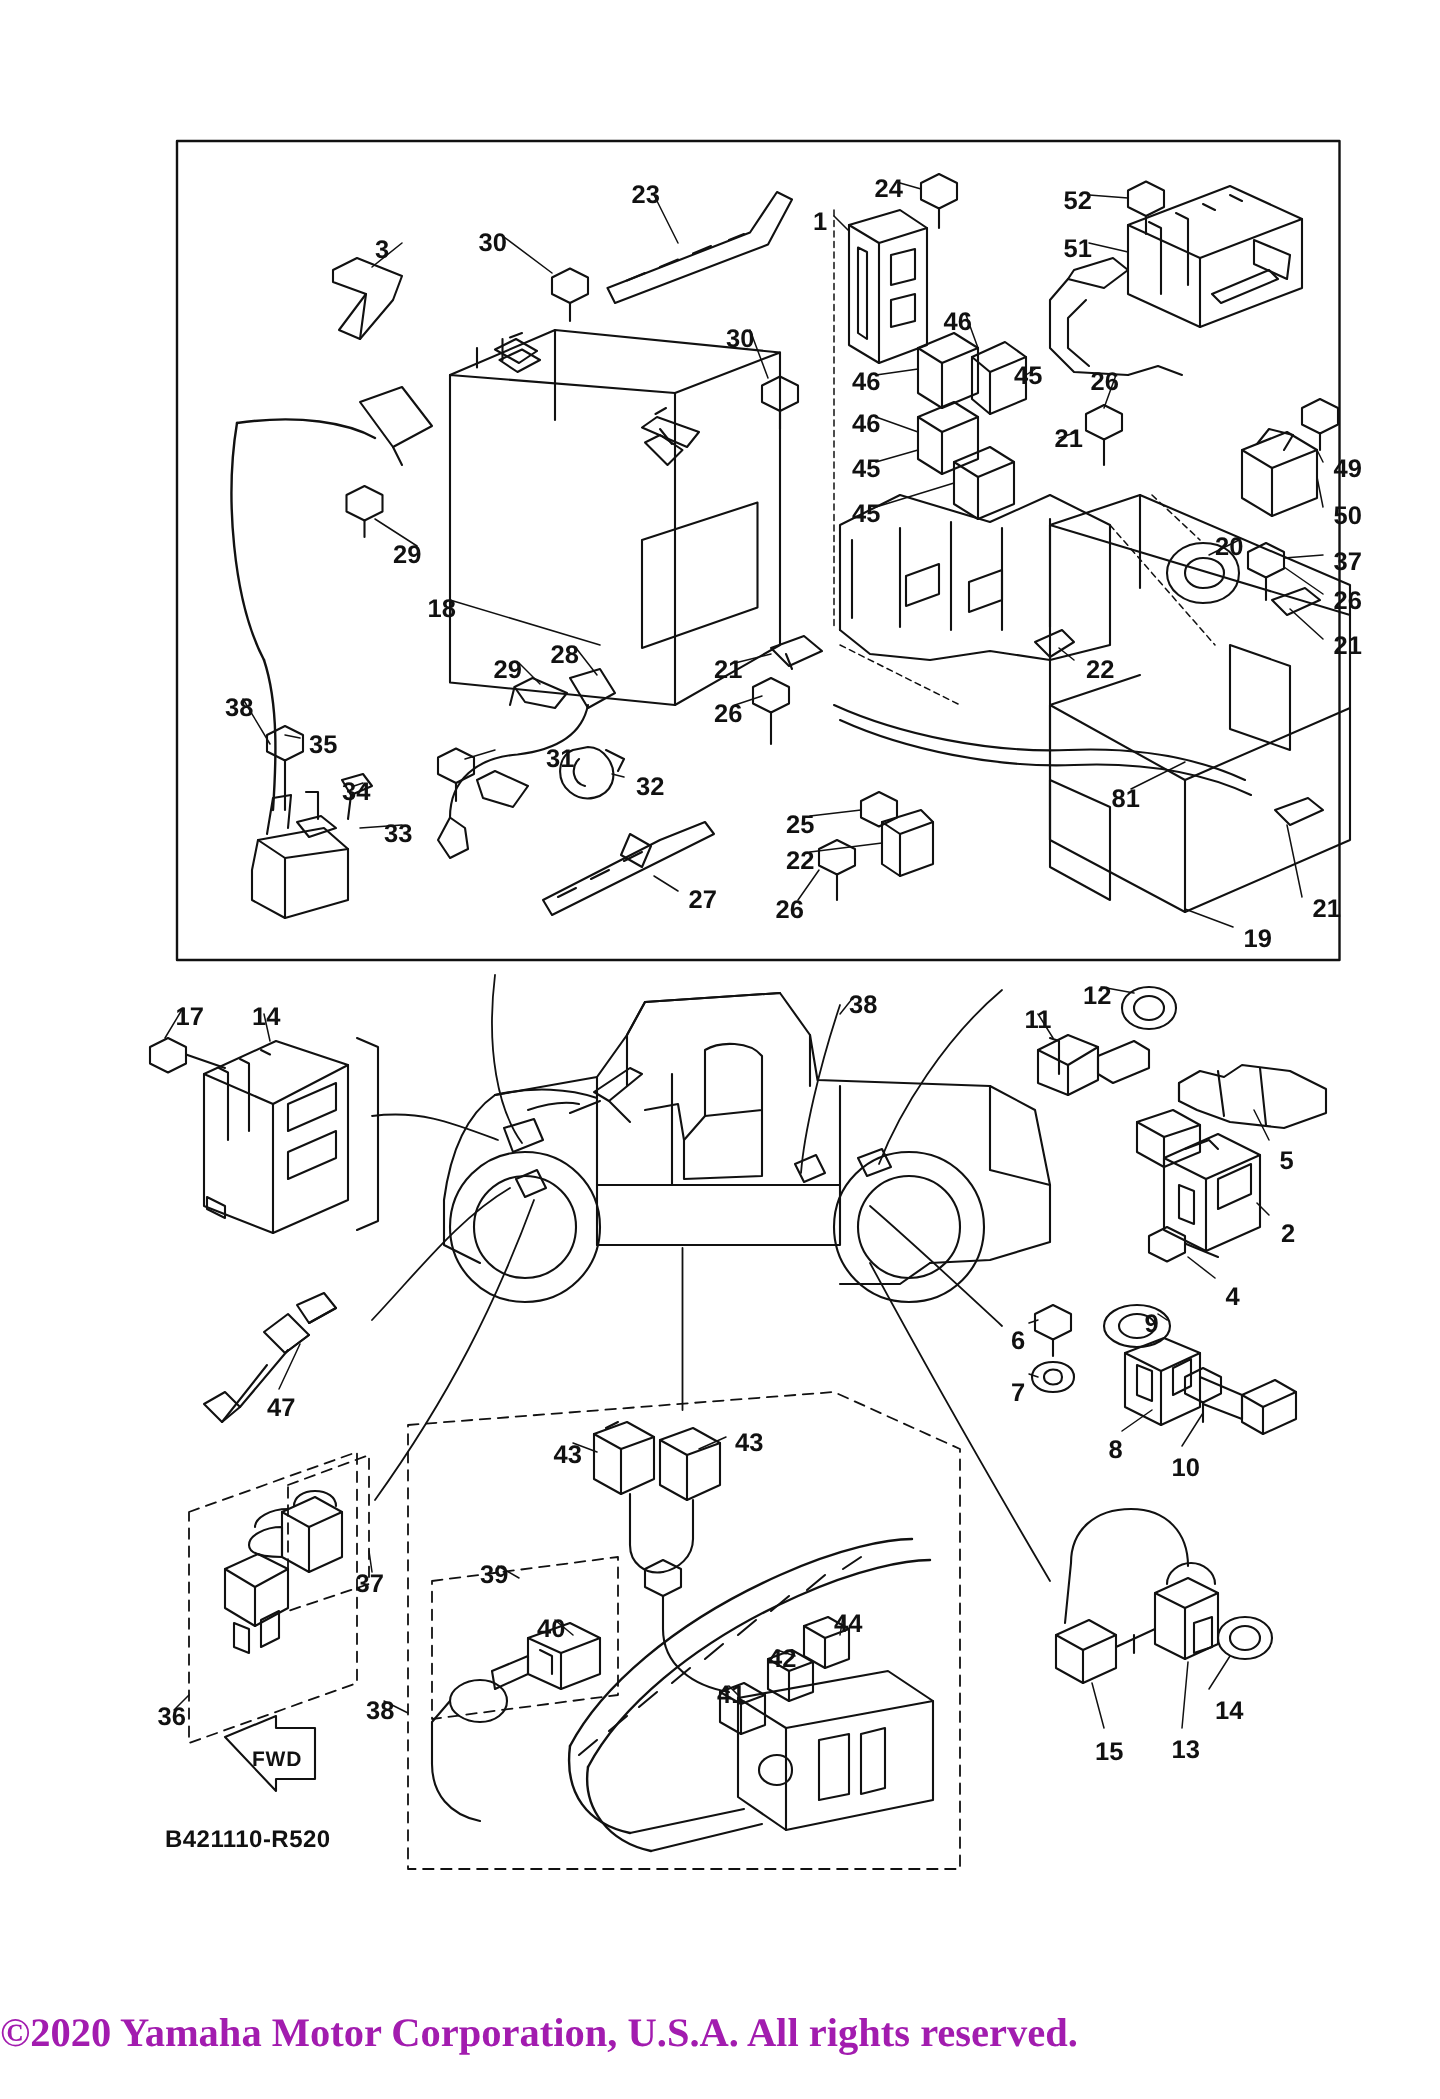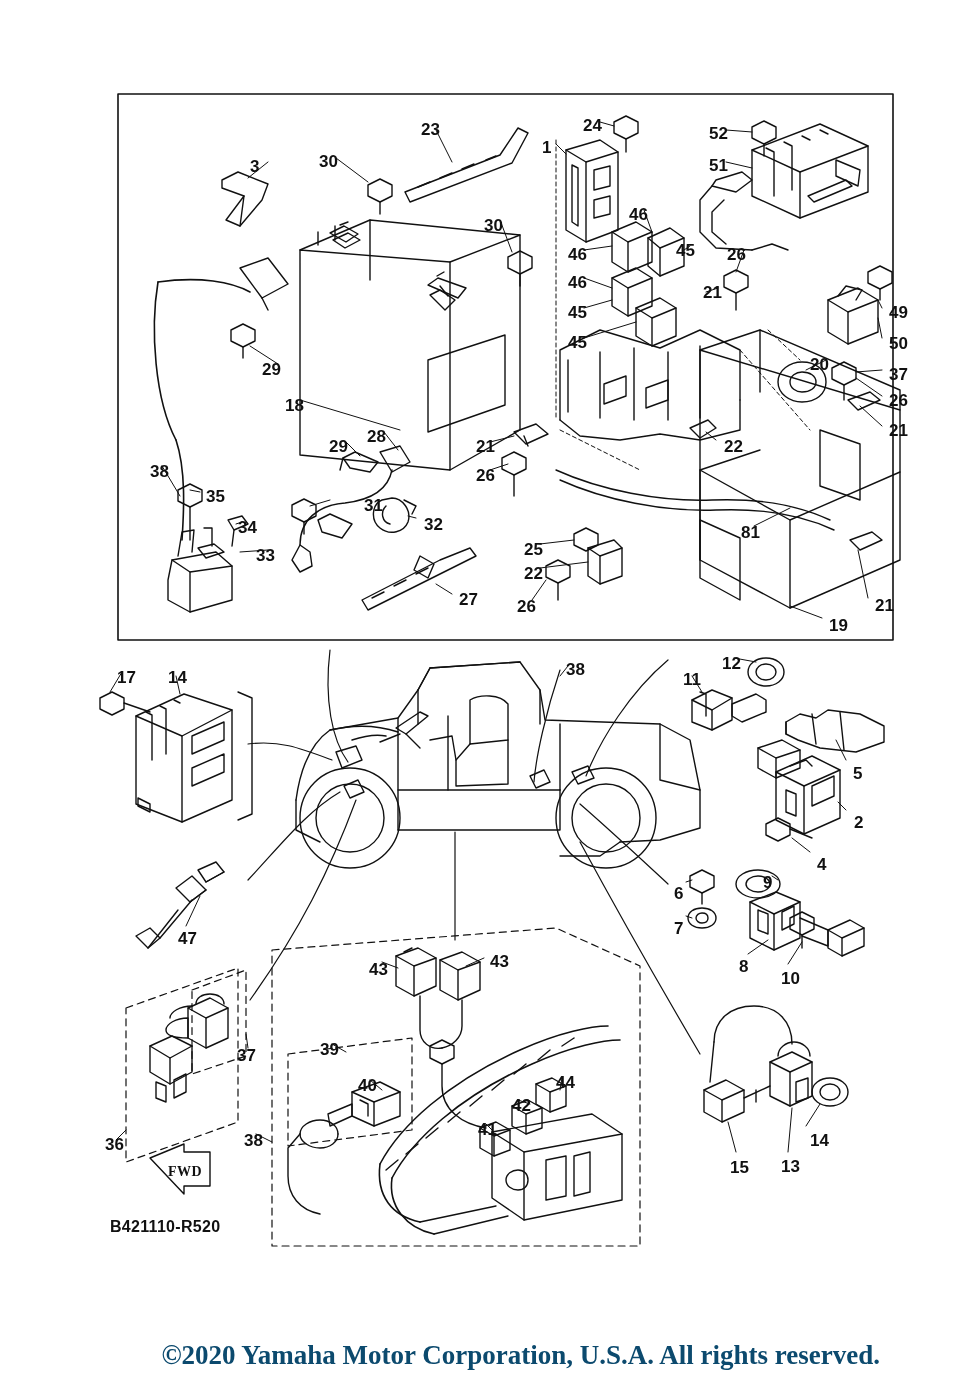--- a/index.html
+++ b/index.html
@@ -1,22 +1,22 @@
 <!DOCTYPE html>
 <html><head>
 <meta charset="utf-8">
 <style>
   html,body{margin:0;padding:0;background:#ffffff;}
   body{width:960px;height:1399px;font-family:"Liberation Sans",sans-serif;position:relative;overflow:hidden;}
   #sheet{position:absolute;left:0;top:0;width:960px;height:1399px;}
   svg#diagram{position:absolute;left:0;top:0;width:960px;height:1399px;}
   .cal{position:absolute;font-family:"Liberation Sans",sans-serif;font-size:17px;font-weight:700;color:#111;white-space:nowrap;}
   .partcode{position:absolute;left:110px;top:1218px;font-family:"Liberation Sans",sans-serif;font-size:16px;font-weight:700;color:#111;letter-spacing:.3px;}
-  .copyright{position:absolute;left:0;top:1340px;width:880px;text-align:right;font-family:"Liberation Serif",serif;font-size:27px;font-weight:700;color:#0c4a6e;}
-  .fwd-label{position:absolute;left:168px;top:1164px;font-family:Liberation Serif, serif;font-size:14px;font-weight:700;color:#111;letter-spacing:.5px;}
+  .copyright{position:absolute;left:0;top:1340px;width:880px;text-align:left;font-family:"Liberation Serif",serif;font-size:27px;font-weight:700;color:#a21caf;}
+  .fwd-label{position:absolute;left:168px;top:1164px;font-family:Liberation Sans, sans-serif;font-size:14px;font-weight:700;color:#111;letter-spacing:.5px;}
 </style>
 </head>
 <body>
 
 <div id="sheet">
 
   <svg id="diagram" viewBox="0 0 960 1399" xmlns="http://www.w3.org/2000/svg">
     <g fill="none" stroke="#111" stroke-width="1.4" stroke-linejoin="round" stroke-linecap="round">
 
       <g>
@@ -609,21 +609,21 @@
       <div class="cal" style="left: 889px; top: 421px;">21</div>
       <div class="cal" style="left: 329px; top: 437px;">29</div>
       <div class="cal" style="left: 367px; top: 427px;">28</div>
       <div class="cal" style="left: 476px; top: 437px;">21</div>
       <div class="cal" style="left: 724px; top: 437px;">22</div>
       <div class="cal" style="left: 476px; top: 466px;">26</div>
       <div class="cal" style="left: 150px; top: 462px;">38</div>
       <div class="cal" style="left: 206px; top: 487px;">35</div>
       <div class="cal" style="left: 316px; top: 496px; padding-left: 48px;">31</div>
       <div class="cal" style="left: 424px; top: 515px;">32</div>
-      <div class="cal" style="left: 228px; top: 518px; margin-left: 10px;">34</div>
+      <div class="cal" style="left: 228px; top: 518px;">34</div>
       <div class="cal" style="left: 741px; top: 523px;">81</div>
       <div class="cal" style="left: 256px; top: 546px;">33</div>
       <div class="cal" style="left: 524px; top: 540px;">25</div>
       <div class="cal" style="left: 524px; top: 564px;">22</div>
       <div class="cal" style="left: 517px; top: 597px;">26</div>
       <div class="cal" style="left: 459px; top: 590px;">27</div>
       <div class="cal" style="left: 875px; top: 596px;">21</div>
       <div class="cal" style="left: 829px; top: 616px;">19</div>
       <div class="cal" style="left: 117px; top: 668px;">17</div>
       <div class="cal" style="left: 168px; top: 668px;">14</div>

